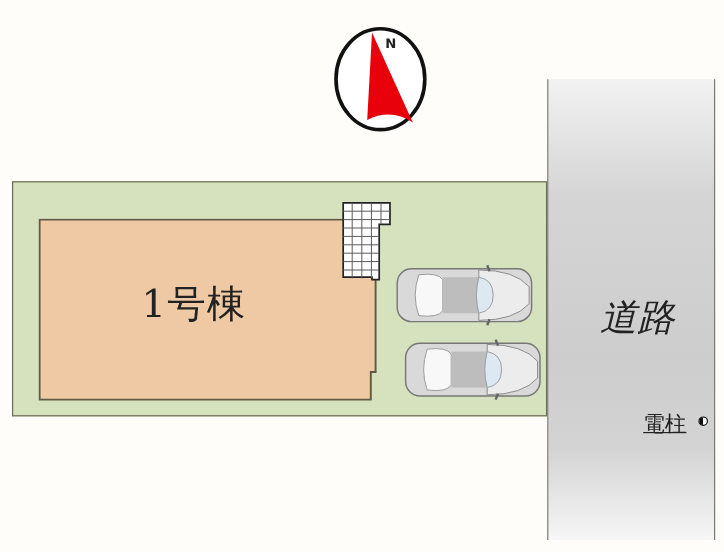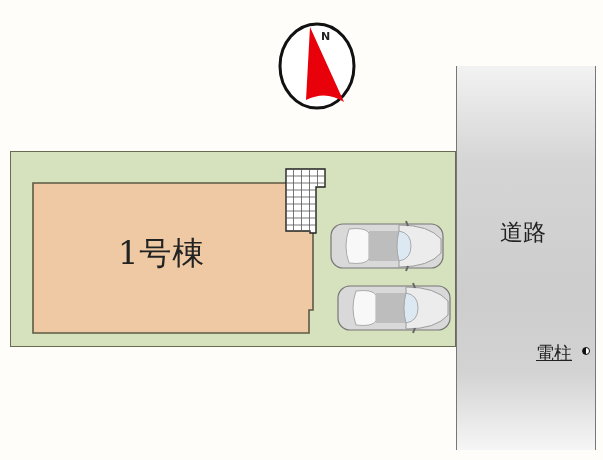--- a/index.html
+++ b/index.html
@@ -8,21 +8,21 @@
   .abs { position:absolute; }
   #lot { left:10px; top:151px; width:446px; height:196px;
          background:#d6e1bd; border:1px solid #6a6a55; box-sizing:border-box; }
   #road { left:456px; top:66px; width:140px; height:384px;
           background:linear-gradient(to bottom,#f2f2f2 0%,#d5d5d5 25%,#cdcdcd 60%,#d3d3d3 80%,#f6f6f6 100%);
           border-left:1px solid #777; border-right:1px solid #777; box-sizing:border-box; }
   #house { left:32px; top:182px; }
   #grid { left:285px; top:168px; }
   .label { color:#222; white-space:nowrap; }
   #house-label { left:118px; top:232px; font-size:32px; letter-spacing:1px; }
-  #road-label { left:500px; top:217px; font-size:23px; }
+  #road-label { left:500px; top:244px; font-size:31px;font-style:italic; }
   #pole-label { left:536px; top:341px; font-size:18px;text-decoration:underline; }
   #pole-icon { left:582px; top:347px; width:8px; height:8px; border-radius:50%;
                border:1px solid #111; box-sizing:border-box;
                background:linear-gradient(to right,#111 50%,#fff 50%); }
   #compass { left:276px; top:18px; }
   .car { position:absolute; }
 </style>
 </head>
 <body>
 

